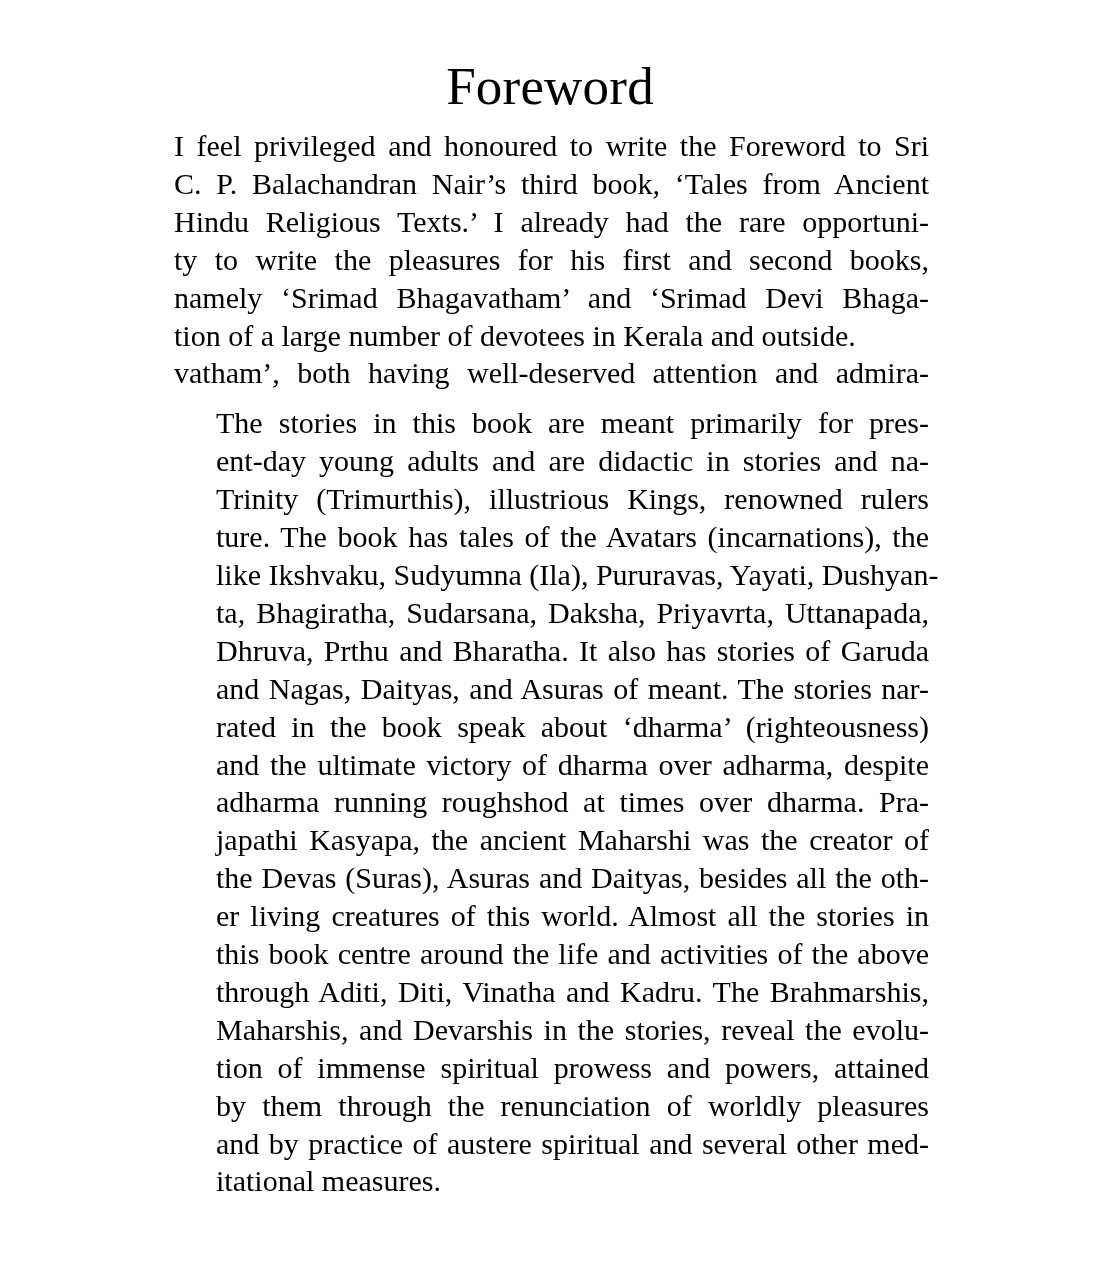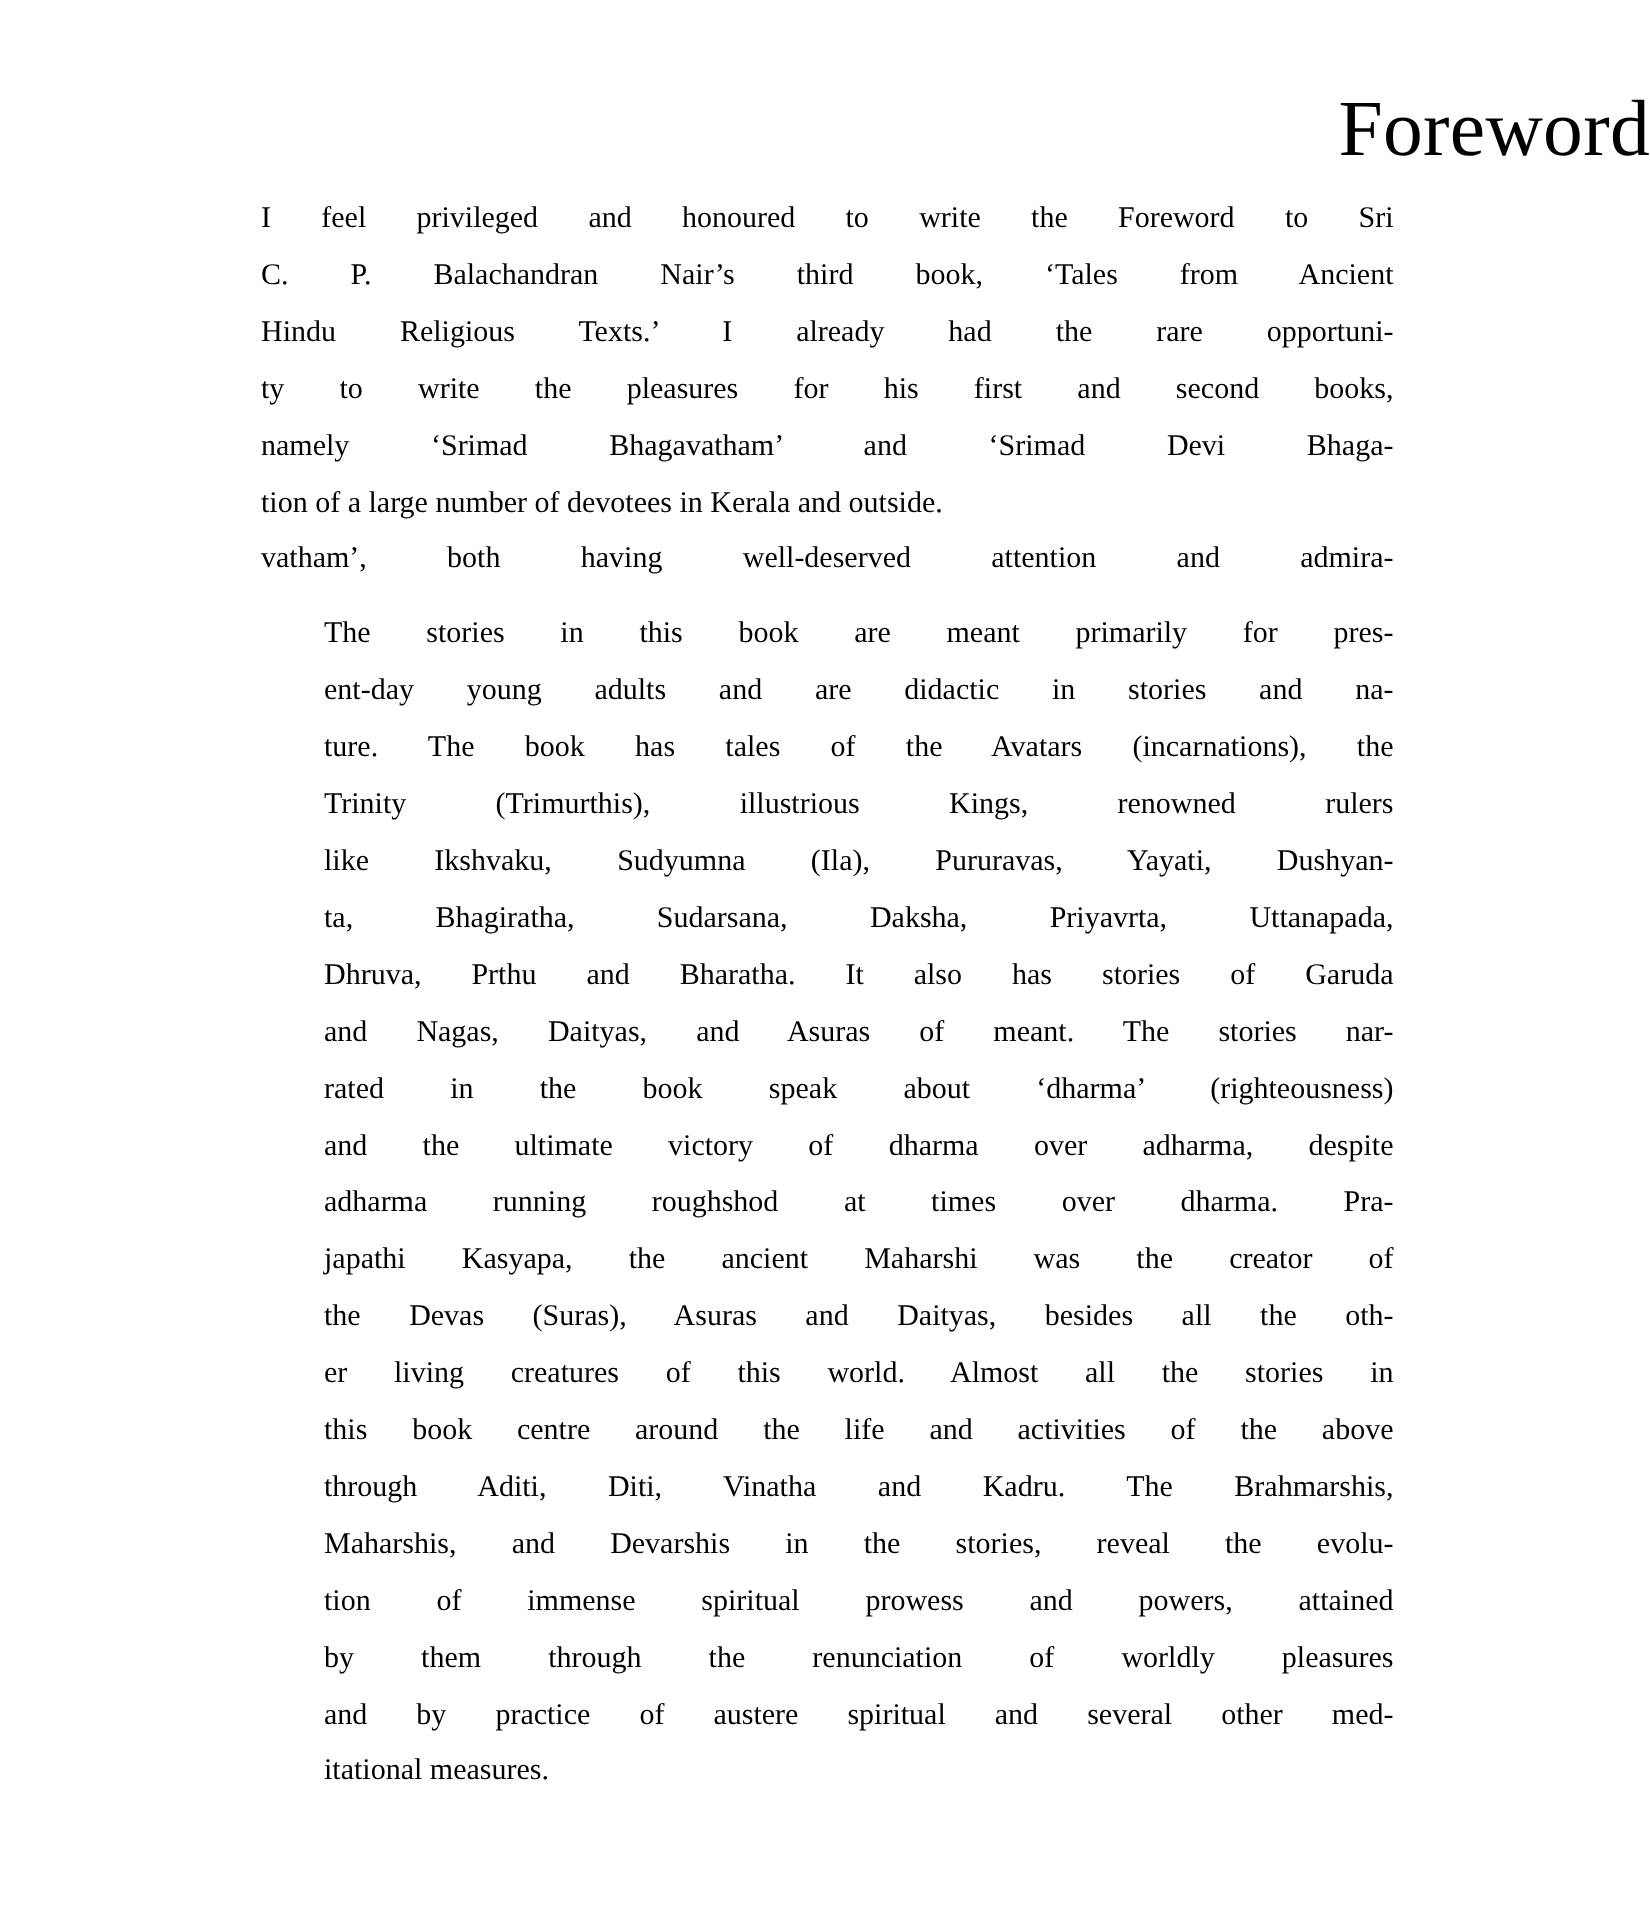--- a/index.html
+++ b/index.html
@@ -19,40 +19,40 @@
     color: #000000;
     -webkit-font-smoothing: antialiased;
   }
 
   
   .page-title {
     position: absolute;
     left: 0;
     top: 18px;
     width: 1100px;
-    text-align: right;
+    text-align: center;
     font-family: "Liberation Serif", "DejaVu Serif", serif;
     font-size: 53px;
     font-weight: 400;
     line-height: 64px;
     letter-spacing: 0.2px;
     color: #000000;
   }
 
   
   .body-block {
     position: absolute;
     left: 174px;
     top: 127px;
     width: 755px;
   }
 
   .para {
     margin: 0;
-    font-size: 20px;
+    font-size: 30px;
     line-height: 37.9px;
     text-align: justify;
     text-justify: inter-word;
     color: #000000;
     hyphens: none;
     word-spacing: 0px;
   }
 
   .para + .para {
     margin-top: 12px;
@@ -89,22 +89,22 @@
         <span class="tline">C. P. Balachandran Nair’s third book, ‘Tales from Ancient</span>
         <span class="tline">Hindu Religious Texts.’ I already had the rare opportuni-</span>
         <span class="tline">ty to write the pleasures for his first and second books,</span>
         <span class="tline">namely ‘Srimad Bhagavatham’ and ‘Srimad Devi Bhaga-</span>
         <span class="tline tline-last">tion of a large number of devotees in Kerala and outside.</span>
         <span class="tline">vatham’, both having well-deserved attention and admira-</span>
       </p>
     <p class="para para-indent">
         <span class="tline tline-first-indent">The stories in this book are meant primarily for pres-</span>
         <span class="tline">ent-day young adults and are didactic in stories and na-</span>
+        <span class="tline">Trinity (Trimurthis), illustrious Kings, renowned rulers</span>
         <span class="tline">ture. The book has tales of the Avatars (incarnations), the</span>
-        <span class="tline">Trinity (Trimurthis), illustrious Kings, renowned rulers</span>
         <span class="tline">like Ikshvaku, Sudyumna (Ila), Pururavas, Yayati, Dushyan-</span>
         <span class="tline">ta, Bhagiratha, Sudarsana, Daksha, Priyavrta, Uttanapada,</span>
         <span class="tline">Dhruva, Prthu and Bharatha. It also has stories of Garuda</span>
         <span class="tline">and Nagas, Daityas, and Asuras of meant. The stories nar-</span>
         <span class="tline">rated in the book speak about ‘dharma’ (righteousness)</span>
         <span class="tline">and the ultimate victory of dharma over adharma, despite</span>
         <span class="tline">adharma running roughshod at times over dharma. Pra-</span>
         <span class="tline">japathi Kasyapa, the ancient Maharshi was the creator of</span>
         <span class="tline">the Devas (Suras), Asuras and Daityas, besides all the oth-</span>
         <span class="tline">er living creatures of this world. Almost all the stories in</span>

